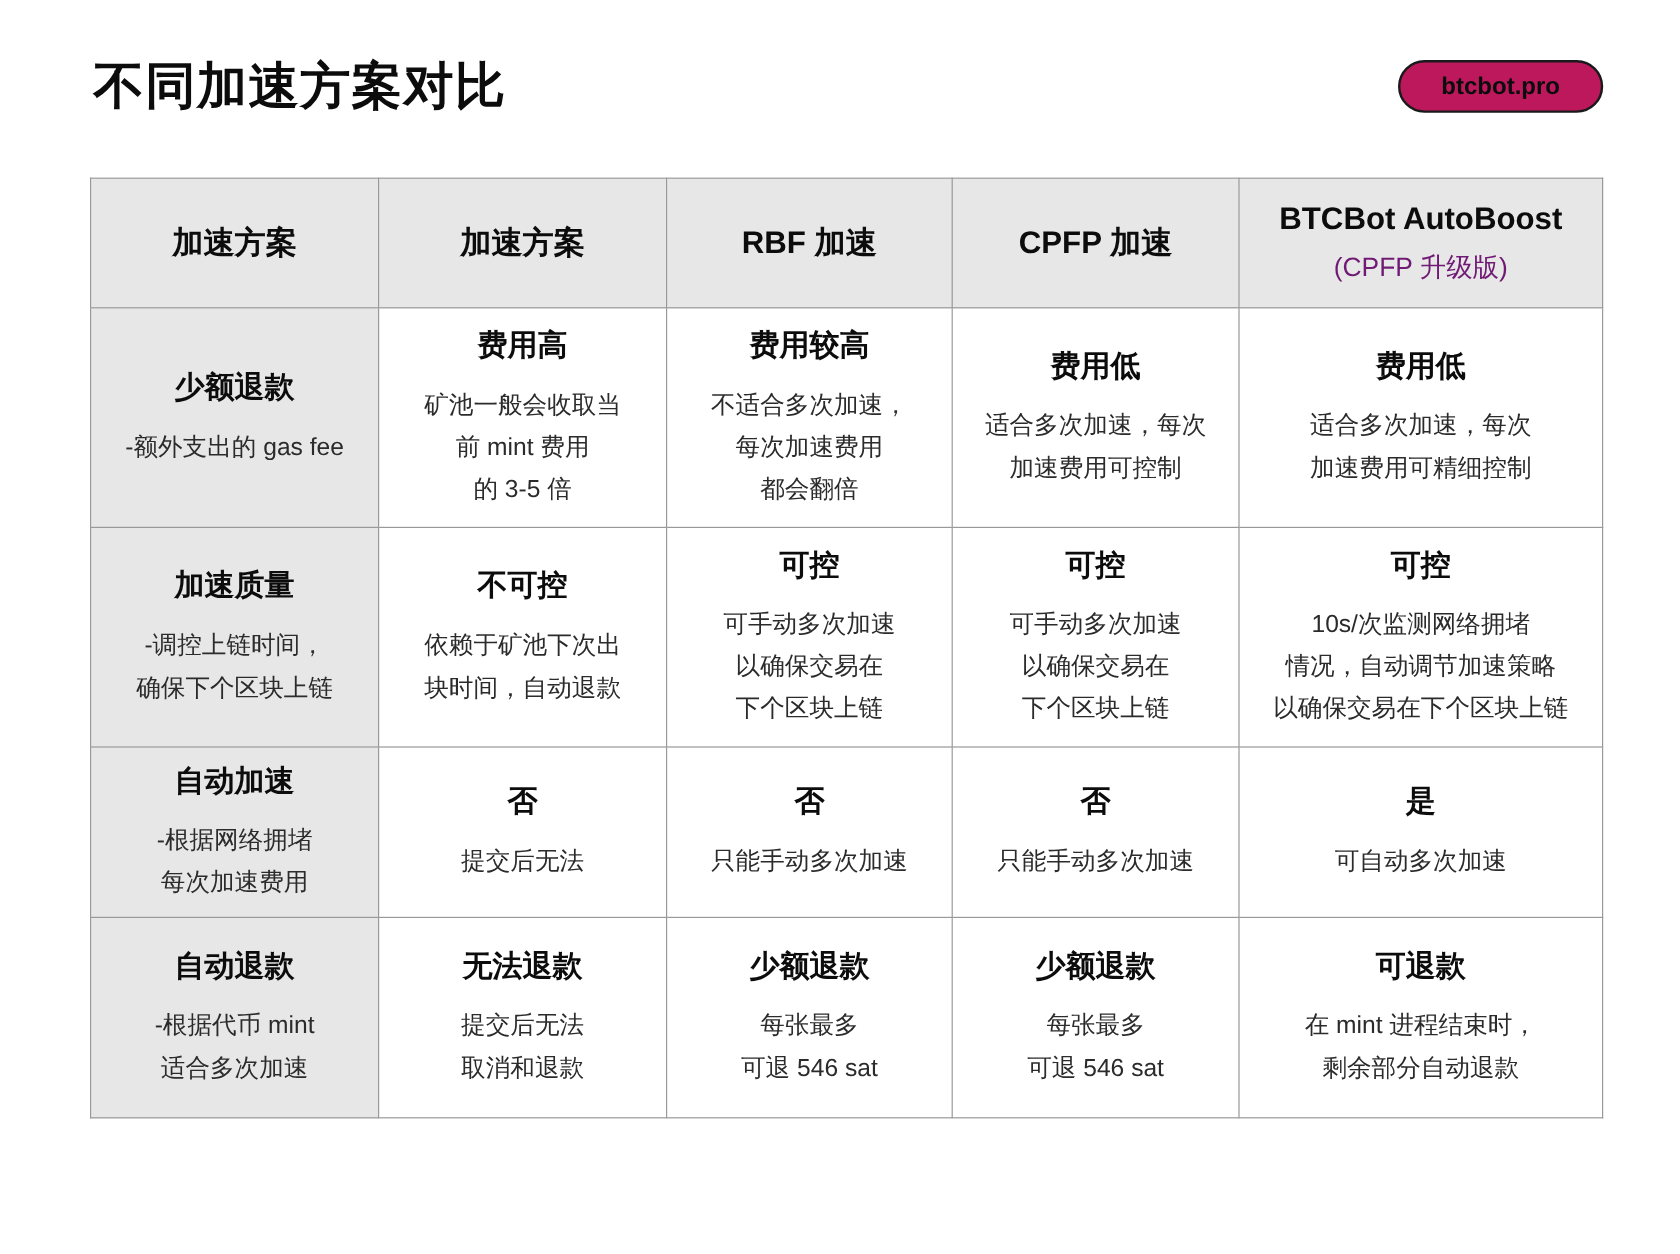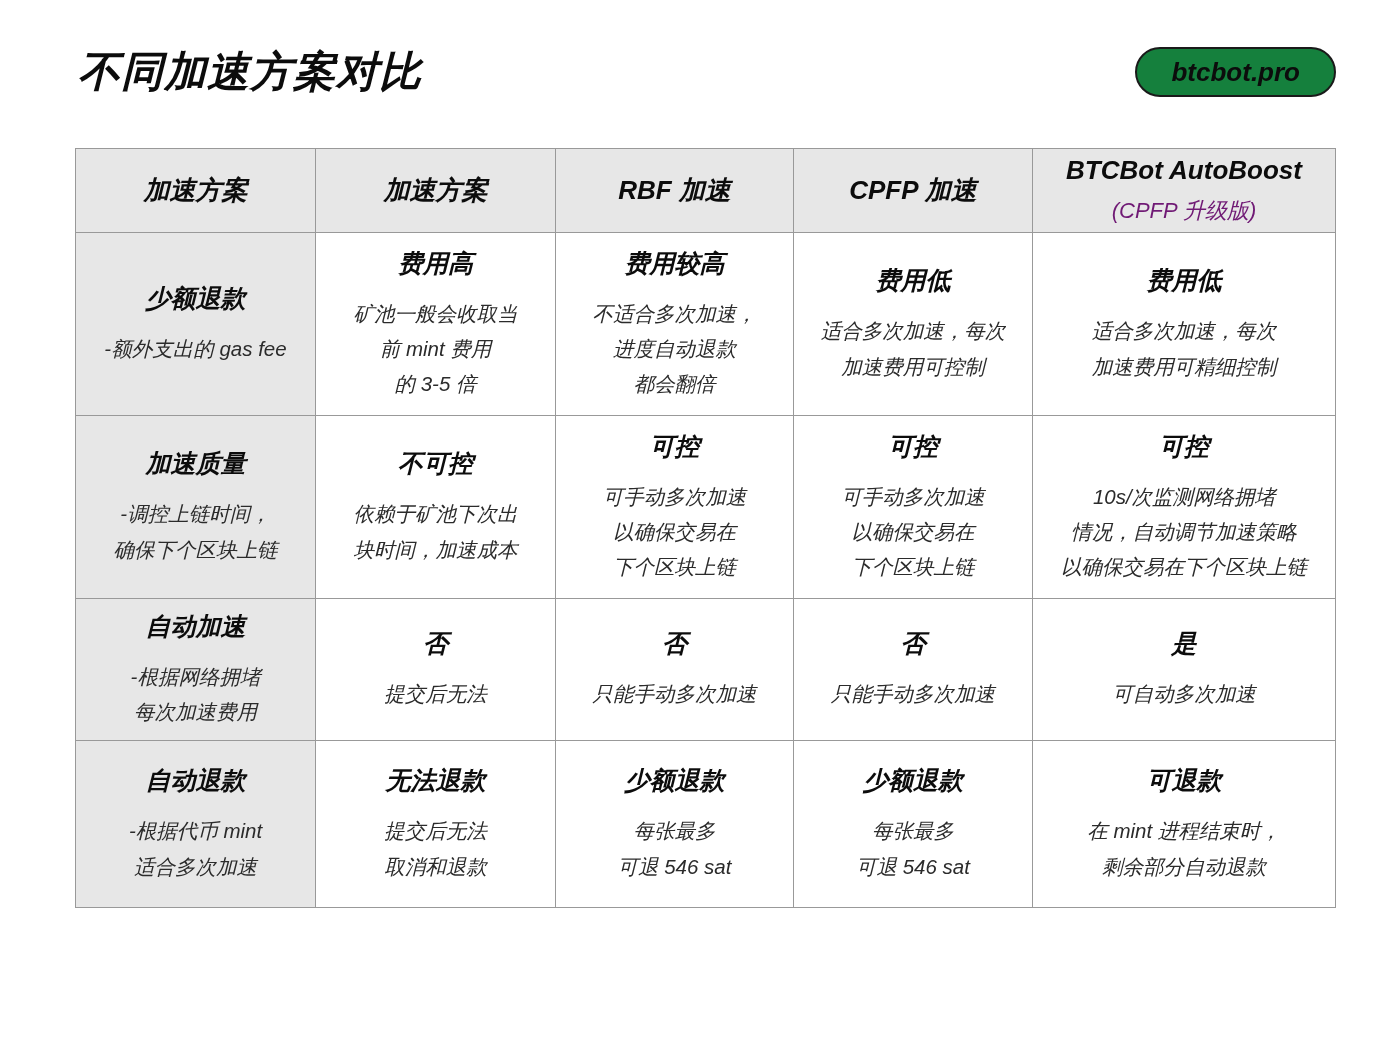--- a/index.html
+++ b/index.html
@@ -8,42 +8,41 @@
     background: #ffffff;
     font-family: "Liberation Sans", "DejaVu Sans", sans-serif;
     color: #111;
   }
   .page {
     width: 1400px;
     height: 1045px;
     background: #ffffff;
     position: relative;
     box-sizing: border-box;
-    font-style: italic;
   }
   .topbar {
     display: flex;
     justify-content: space-between;
     align-items: center;
     padding: 44px 64px 0 78px;
   }
   .page-title {
     font-size: 42px;
     font-weight: 900;
     letter-spacing: 1px;
     color: #0c0c0c;
   }
   .site-badge {
     border: 2.5px solid #1a1a1a;
     border-radius: 28px;
     padding: 10px 34px;
-    font-size: 26px;
+    font-size: 20px;
     font-weight: 800;
     color: #0c0c0c;
-    background: #15803d;
+    background: #be185d;
     line-height: 1;
     cursor: pointer;
   }
   .table-wrap {
     position: absolute;
     left: 75px;
     top: 148px;
   }
   table.compare {
     border-collapse: collapse;
@@ -59,21 +58,21 @@
     border: 1.5px solid #999;
     text-align: center;
     vertical-align: middle;
     padding: 6px 10px;
     box-sizing: border-box;
     background: #ffffff;
   }
   table.compare .shaded {
     background: #e7e7e7;
   }
-  tr.r-head { height: 84px; }
+  tr.r-head { height: 108px; }
   tr.r1 { height: 183px; }
   tr.r2 { height: 183px; padding-left: 25px; }
   tr.r3 { height: 142px; }
   tr.r4 { height: 167px; }
   .col-title {
     font-size: 26px;
     font-weight: 800;
     color: #0c0c0c;
   }
   .col-subtitle {
@@ -144,21 +143,21 @@
         </th>
         <td>
           <div class="cell-title">费用高</div>
           <div class="cell-desc">矿池一般会收取当
 前 mint 费用
 的 3-5 倍</div>
         </td>
         <td>
           <div class="cell-title">费用较高</div>
           <div class="cell-desc">不适合多次加速，
-进度自动退款
+每次加速费用
 都会翻倍</div>
         </td>
         <td>
           <div class="cell-title">费用低</div>
           <div class="cell-desc">适合多次加速，每次
 加速费用可控制</div>
         </td>
         <td>
           <div class="cell-title">费用低</div>
           <div class="cell-desc">适合多次加速，每次
@@ -168,21 +167,21 @@
 
       <tr class="r2">
         <th class="shaded">
           <div class="cell-title">加速质量</div>
           <div class="cell-desc">-调控上链时间，
 确保下个区块上链</div>
         </th>
         <td>
           <div class="cell-title">不可控</div>
           <div class="cell-desc">依赖于矿池下次出
-块时间，加速成本</div>
+块时间，自动退款</div>
         </td>
         <td>
           <div class="cell-title">可控</div>
           <div class="cell-desc">可手动多次加速
 以确保交易在
 下个区块上链</div>
         </td>
         <td>
           <div class="cell-title">可控</div>
           <div class="cell-desc">可手动多次加速

